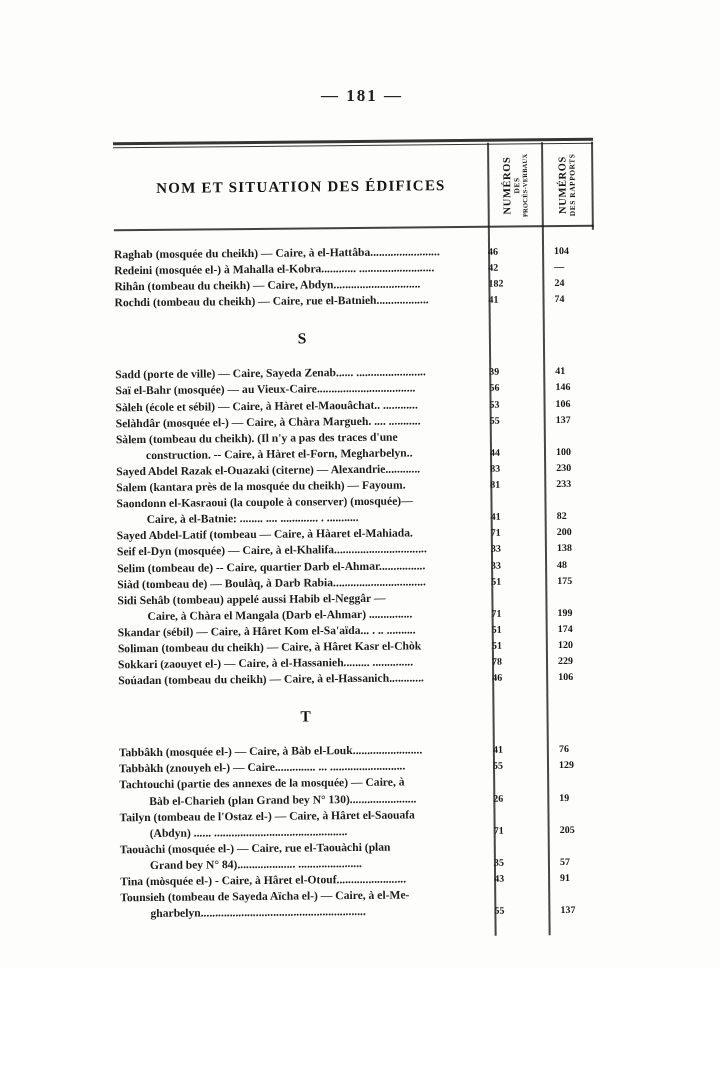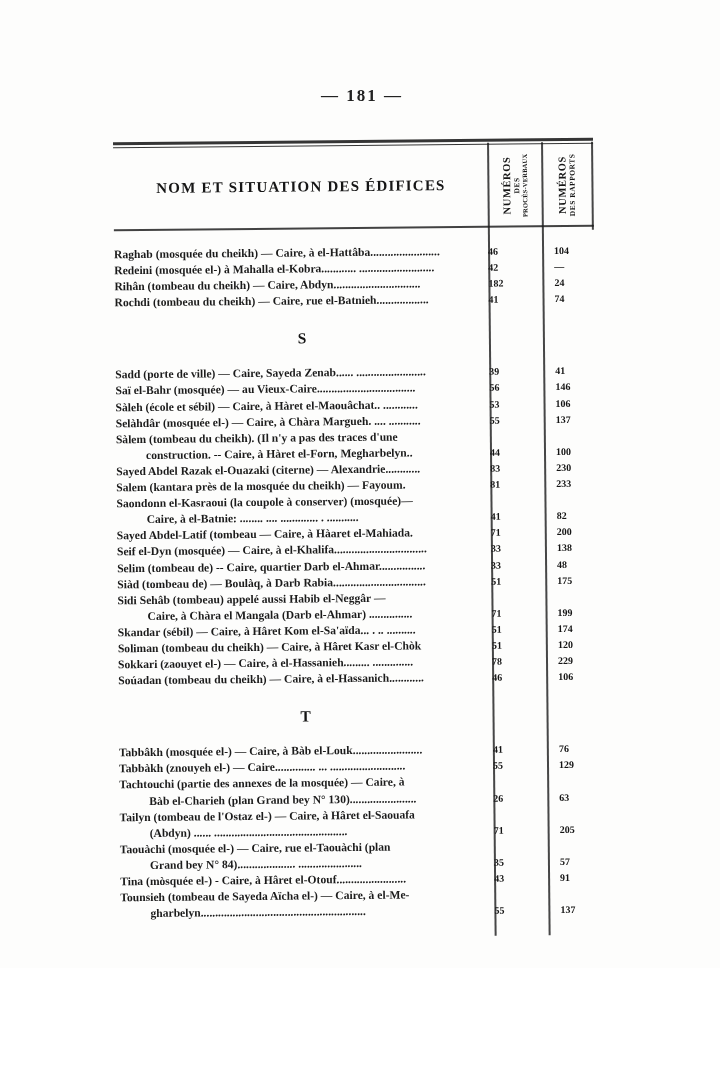--- a/index.html
+++ b/index.html
@@ -103,21 +103,21 @@
         <div class="line"><span class="name">Sidi Sehâb (tombeau) appelé aussi Habib el-Neggâr —</span></div>
         <div class="line"><span class="name indent">Caire, à Chàra el Mangala (Darb el-Ahmar) ...............</span><span class="num pv">71</span><span class="num rap">199</span></div>
         <div class="line"><span class="name">Skandar (sébil) — Caire, à Hâret Kom el-Sa'aïda... . .. ..........</span><span class="num pv">51</span><span class="num rap">174</span></div>
         <div class="line"><span class="name">Soliman (tombeau du cheikh) — Caire, à Hâret Kasr el-Chòk</span><span class="num pv">51</span><span class="num rap">120</span></div>
         <div class="line"><span class="name">Sokkari (zaouyet el-) — Caire, à el-Hassanieh......... ..............</span><span class="num pv">78</span><span class="num rap">229</span></div>
         <div class="line"><span class="name">Soúadan (tombeau du cheikh) — Caire, à el-Hassanich............</span><span class="num pv">46</span><span class="num rap">106</span></div>
         <div class="section-letter">T</div>
         <div class="line"><span class="name">Tabbâkh (mosquée el-) — Caire, à Bàb el-Louk........................</span><span class="num pv">41</span><span class="num rap">76</span></div>
         <div class="line"><span class="name">Tabbàkh (znouyeh el-) — Caire.............. ... ..........................</span><span class="num pv">55</span><span class="num rap">129</span></div>
         <div class="line"><span class="name">Tachtouchi (partie des annexes de la mosquée) — Caire, à</span></div>
-        <div class="line"><span class="name indent">Bàb el-Charieh (plan Grand bey N° 130).......................</span><span class="num pv">26</span><span class="num rap">63</span></div>
+        <div class="line"><span class="name indent">Bàb el-Charieh (plan Grand bey N° 130).......................</span><span class="num pv">26</span><span class="num rap">19</span></div>
         <div class="line"><span class="name">Tailyn (tombeau de l'Ostaz el-) — Caire, à Hâret el-Saouafa</span></div>
         <div class="line"><span class="name indent">(Abdyn) ...... ..............................................</span><span class="num pv">71</span><span class="num rap">205</span></div>
         <div class="line"><span class="name">Taouàchi (mosquée el-) — Caire, rue el-Taouàchi (plan</span></div>
         <div class="line"><span class="name indent">Grand bey N° 84).................... ......................</span><span class="num pv">35</span><span class="num rap">57</span></div>
         <div class="line"><span class="name">Tina (mòsquée el-)  - Caire, à Hâret el-Otouf........................</span><span class="num pv">43</span><span class="num rap">91</span></div>
         <div class="line"><span class="name">Tounsieh (tombeau de Sayeda Aïcha el-) — Caire, à el-Me-</span></div>
         <div class="line"><span class="name indent">gharbelyn.........................................................</span><span class="num pv">55</span><span class="num rap">137</span></div>
       </div>
 
     <div class="vline v1"></div>

